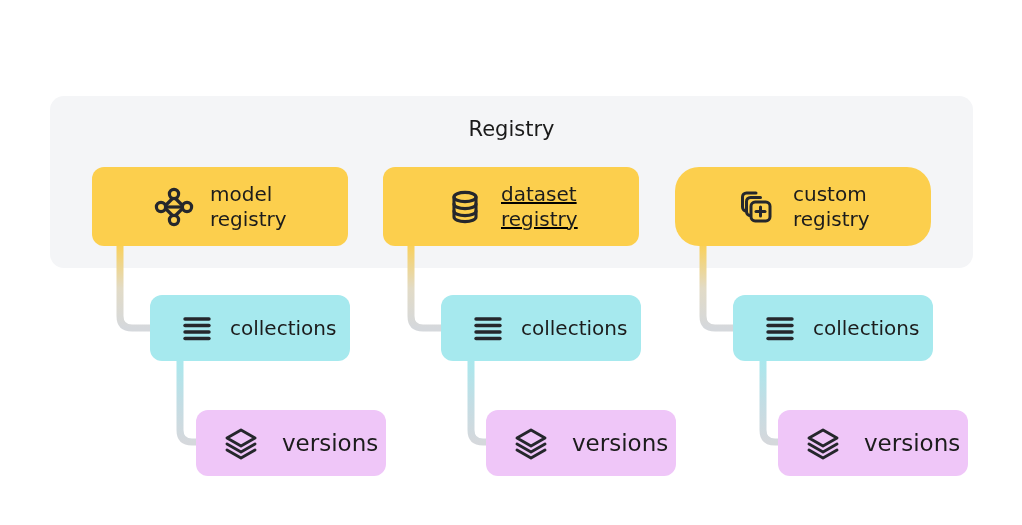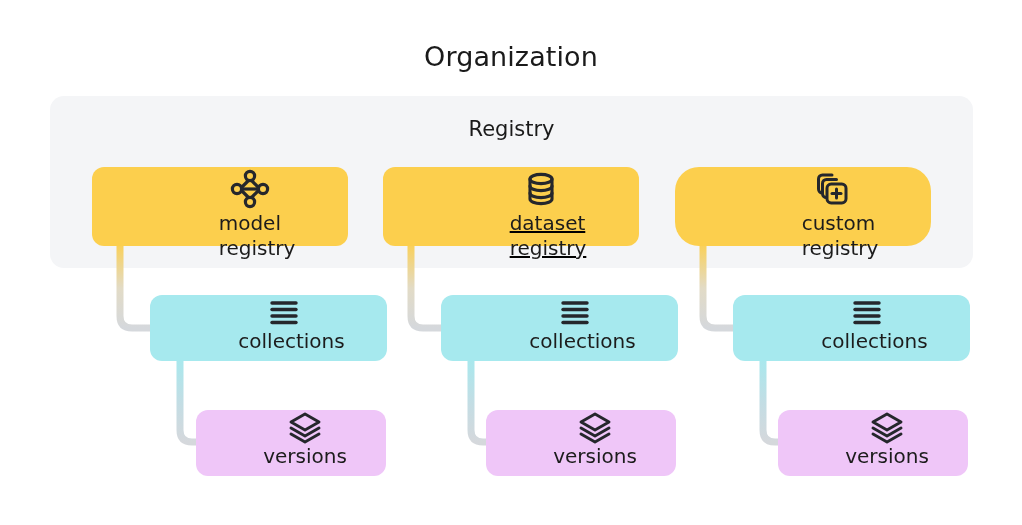--- a/index.html
+++ b/index.html
@@ -65,21 +65,21 @@
     width: 1022px;
     height: 525px;
     pointer-events: none;
   }
 
   
   .card {
     position: absolute;
     border-radius: 12px;
     display: flex;
-    flex-direction: column;
+    flex-direction: row;
     align-items: center;
     box-sizing: border-box;
   }
   .card .icon-wrap {
     display: flex;
     align-items: center;
     justify-content: center;
     flex: 0 0 auto;
   }
   .card .card-label {
@@ -98,53 +98,52 @@
   .card-registry .card-label {
     font-size: 20px;
     line-height: 25px;
     margin-left: 14px;
     font-weight: 400;
   }
 
   
   .card-collections {
     background: #A6E9EE;
-    width: 237px;
+    width: 200px;
     height: 66px;
     padding-left: 30px;
   }
   .card-collections .icon-wrap { width: 34px; height: 34px; }
   .card-collections .card-label {
     font-size: 20px;
     line-height: 25px;
     margin-left: 16px;
   }
 
   
   .card-versions {
     background: #EFC6F8;
     width: 190px;
     height: 66px;
     padding-left: 28px;
   }
   .card-versions .icon-wrap { width: 34px; height: 34px; }
   .card-versions .card-label {
-    font-size: 20px;
+    font-size: 23px;
     line-height: 25px;
-    margin-left: 0;
+    margin-left: 24px;
   }
 
   svg { display: block; }
 </style>
 </head>
 <body>
 
 <div id="stage">
 
-  <div class="org-title">Organization</div>
 
   <div class="registry-box"></div>
   <div class="registry-title">Registry</div>
 
   <svg class="connectors" viewBox="0 0 1022 525" width="1022" height="525">
     <defs>
       <linearGradient id="gradYellowGray" x1="0" y1="0" x2="0" y2="1">
         <stop offset="0%" stop-color="#FCCF4D"></stop>
         <stop offset="55%" stop-color="#e2dbc6"></stop>
         <stop offset="100%" stop-color="#d5d8dc"></stop>

